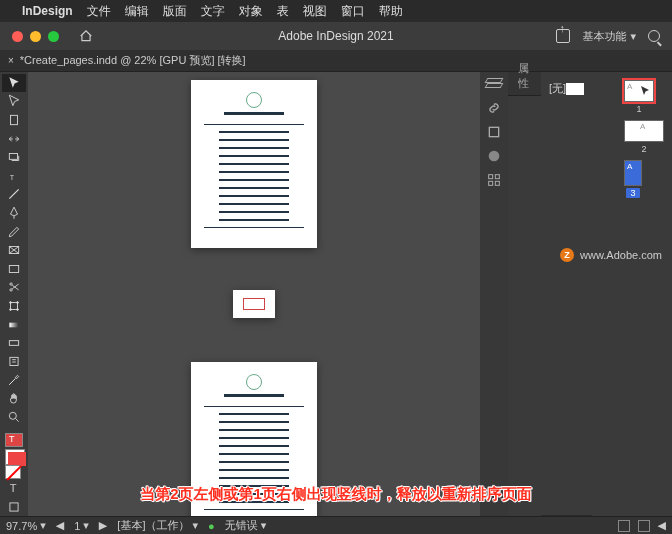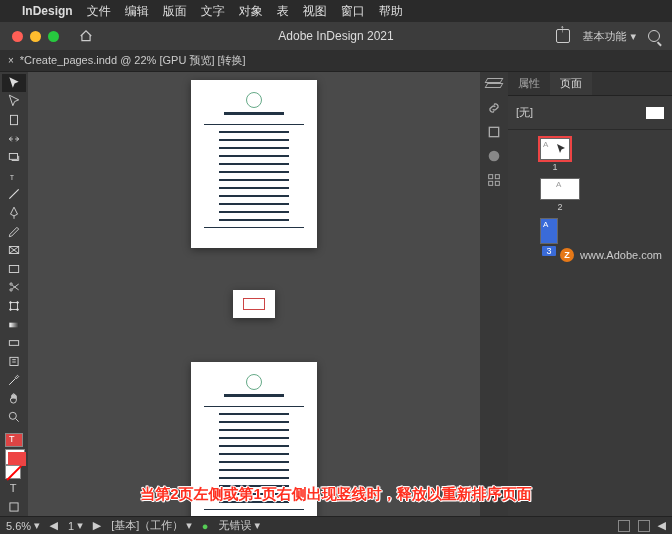--- a/index.html
+++ b/index.html
@@ -45,21 +45,21 @@
 .pg-title{width:60px;height:3px;background:#234;margin-bottom:6px}
 .pg-hr{width:100px;height:1px;background:#234;margin:3px 0}
 .pg-line{width:70px;height:2px;background:#234;margin:3px 0}
 .p2 .pg-box{width:22px;height:12px;border:1px solid #c44;margin:8px auto}
 .rightpanel{width:192px;background:#3a3a3a;display:flex}
 .dock{width:28px;background:#383838;display:flex;flex-direction:column;align-items:center;padding-top:4px;gap:10px}
 .dock-ic{width:16px;height:14px;cursor:pointer}
 .layers-ic{position:relative}
 .layers-ic::before,.layers-ic::after{content:'';position:absolute;width:14px;height:3px;border:1px solid #aaa;transform:skewX(-30deg)}
 .layers-ic::before{top:2px}.layers-ic::after{top:7px}
-.panels{flex:1;display:flex;flex-direction:column}
+.panels{flex:1;display:flex;flex-direction:row}
 .ptabs{height:24px;background:#333;display:flex;align-items:flex-end;border-bottom:1px solid #222}
 .ptab{padding:4px 10px;font-size:11px;color:#aaa;cursor:pointer}
 .ptab.active{background:#3a3a3a;color:#ddd}
 .master-sec{padding:6px 8px;border-bottom:1px solid #2a2a2a}
 .master-row{display:flex;align-items:center;justify-content:space-between;margin:3px 0}
 .master-thumb{width:18px;height:12px;background:#fff}
 .pages-sec{padding:8px;display:flex;flex-direction:column;align-items:flex-start;gap:6px}
 .pg-item{display:flex;flex-direction:column;align-items:center;margin-left:24px}
 .pg-thumb{width:30px;height:22px;background:#fff;position:relative;border:1px solid #666}
 .pg-thumb.highlight{box-shadow:0 0 0 2px #e44}
@@ -307,21 +307,20 @@
       <div class="dock-ic"><svg viewBox="0 0 24 24" fill="none" stroke="#aaa" stroke-width="1.5">
             <rect x="4" y="4" width="6" height="6"></rect>
             <rect x="14" y="4" width="6" height="6"></rect>
             <rect x="4" y="14" width="6" height="6"></rect>
             <rect x="14" y="14" width="6" height="6"></rect>
           </svg></div>
     </div>
     <div class="panels">
       <div class="ptabs">
         <div class="ptab">属性</div>
-        <div class="ptab active">页面</div>
       </div>
       <div class="master-sec">
         <div class="master-row">
           <span>[无]</span>
             <div class="master-thumb"></div>
         </div>
       </div>
       <div class="pages-sec">
         <div class="pg-item">
           <div class="pg-thumb highlight">
@@ -351,21 +350,21 @@
 
 <div class="watermark">
   <div class="wm-dot">Z</div>
   <span>www.Adobe.com</span>
 </div>
 
 <div class="caption">当第2页左侧或第1页右侧出现竖线时，释放以重新排序页面</div>
 
 <div class="statusbar">
   <div class="sb-dd">
-      <span>5.6%</span>
+      <span>97.7%</span>
       <span>▾</span>
     </div>
   <span>◀</span>
   <div class="sb-dd">
       <span>1</span>
       <span>▾</span>
     </div>
   <span>▶</span>
   <div class="sb-dd">
       <span>[基本]（工作）</span>

